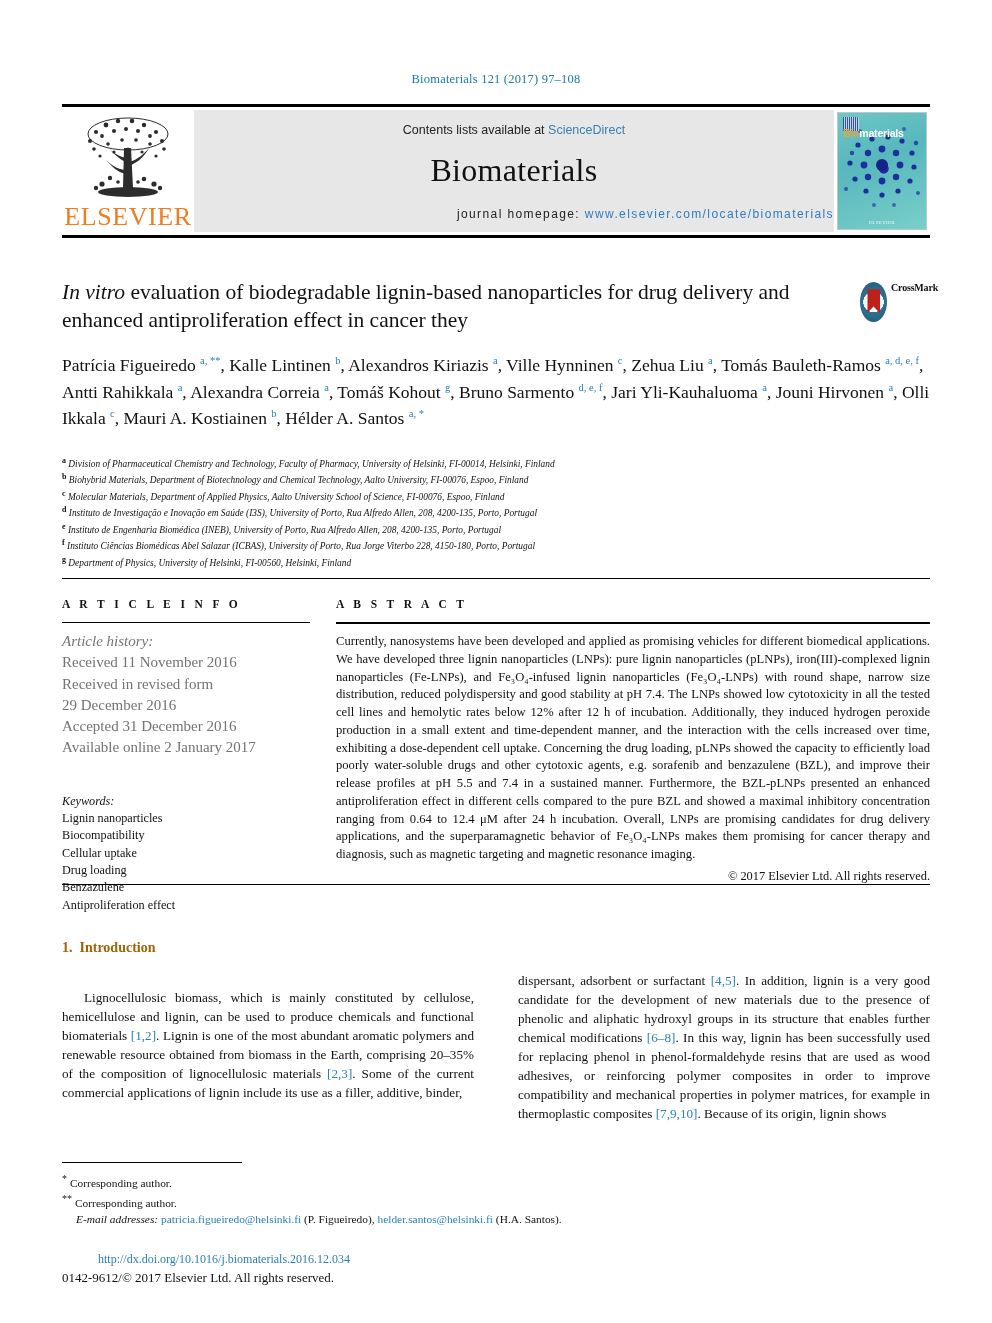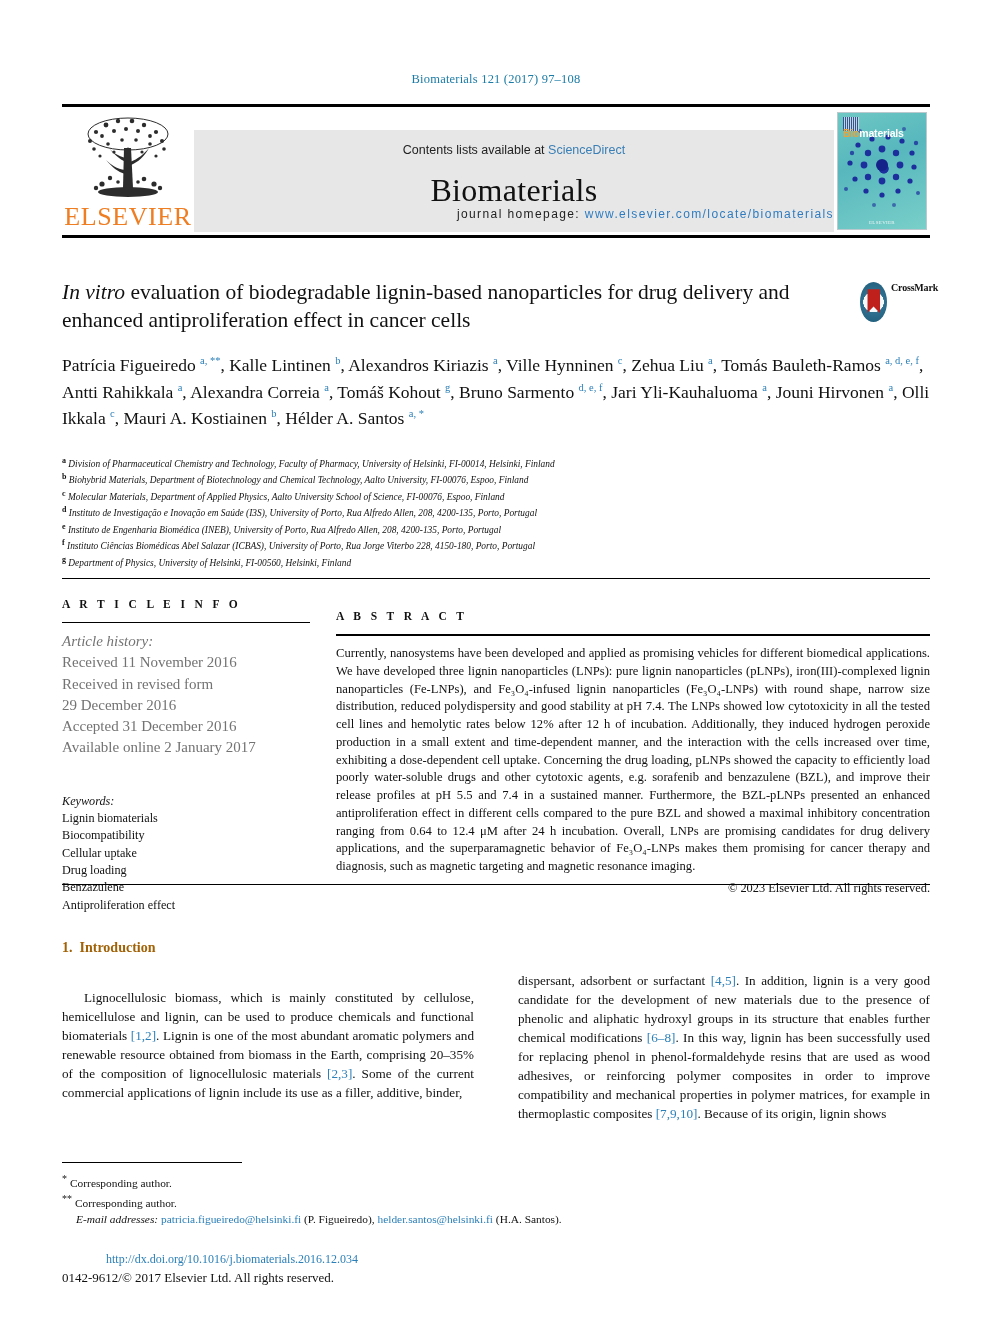--- a/index.html
+++ b/index.html
@@ -19,21 +19,21 @@
 
   
   .banner{position:absolute;left:62px;top:104px;width:868px;}
   .banner-rule{height:3px;background:#000;width:868px;}
   .banner-body{display:flex;height:122px;margin-top:3px;}
   .logo-cell{width:132px;flex:0 0 132px;background:#fff;display:flex;
     flex-direction:column;align-items:center;justify-content:flex-end;padding-bottom:2px;}
   .tree{width:108px;height:92px;display:block;}
   .elsevier-word{font-family:"Liberation Serif",serif;font-size:26px;color:#ef7d22;
     letter-spacing:.6px;line-height:1;font-weight:400;}
-  .grey-cell{flex:1;background:#e7e7e7;position:relative;margin-top:20px;}
+  .grey-cell{flex:1;background:#e7e7e7;position:relative;}
   .contents-line{position:absolute;top:13px;left:0;width:100%;text-align:center;
     font-family:"Liberation Sans",sans-serif;font-size:12.5px;color:#222;}
   .contents-line .sd{color:#3a7fb5;}
   .journal-title{position:absolute;top:42px;left:0;width:100%;text-align:center;
     font-family:"Liberation Serif",serif;font-size:32px;color:#111;letter-spacing:.3px;}
   .homepage{position:absolute;bottom:11px;left:0;width:100%;text-align:right;
     font-family:"Liberation Sans",sans-serif;font-size:12px;letter-spacing:1.4px;color:#222;}
   .homepage .url{color:#2f7cc0;}
   .cover-cell{width:96px;flex:0 0 96px;background:#fff;display:flex;align-items:center;justify-content:center;}
   .cover{width:88px;height:116px;position:relative;overflow:hidden;border:1px solid #b9c9cd;}
@@ -73,21 +73,21 @@
 
   
   .affils{position:absolute;left:62px;top:455px;width:868px;}
   .affil{font-family:"Liberation Serif",serif;font-style:italic;font-size:9.4px;
     line-height:1.52;color:#111;}
   .affil .mk{font-style:normal;font-weight:bold;font-size:8px;vertical-align:super;}
 
   
   .rule-top{position:absolute;left:62px;top:578px;width:868px;height:1px;background:#000;}
   .info-col{position:absolute;left:62px;top:598px;width:248px;}
-  .abs-col{position:absolute;left:336px;top:598px;width:594px;margin-top:12px;}
+  .abs-col{position:absolute;left:336px;top:598px;width:594px;}
   .sechead{font-family:"Liberation Serif",serif;font-size:11.5px;font-weight:bold;
     letter-spacing:3.4px;color:#111;}
   .thinrule{height:1px;background:#000;margin-top:12px;}
   .thinrule2{height:2px;background:#000;margin-top:12px;}
   .hist{margin-top:8px;font-family:"Liberation Serif",serif;font-size:15px;line-height:1.42;color:#737373;}
   .hist .lbl{font-style:italic;}
   .kw{margin-top:34px;font-family:"Liberation Serif",serif;font-size:12.2px;line-height:1.42;color:#111;}
   .kw .lbl{font-style:italic;}
   .abstract{margin-top:9px;font-family:"Liberation Serif",serif;font-size:12.6px;
     line-height:1.41;text-align:justify;color:#111;}
@@ -104,21 +104,21 @@
   .indent{text-indent:22px;}
   .ref{color:#2b7fb8;}
 
   
   .fnrule{position:absolute;left:62px;top:1162px;width:180px;height:1px;background:#000;}
   .footnotes{position:absolute;left:62px;top:1172px;width:700px;
     font-family:"Liberation Serif",serif;font-size:11.4px;line-height:1.48;color:#111;}
   .footnotes .star{font-size:10px;vertical-align:super;margin-right:3px;}
   .footnotes .em{font-style:italic;}
   .mail{color:#2b7fb8;}
-  .doi{position:absolute;left:58px;top:1252px;font-family:"Liberation Serif",serif;
+  .doi{position:absolute;left:50px;top:1252px;font-family:"Liberation Serif",serif;
     font-size:12px;color:#2b7fb8;padding-left:48px;}
   .issn{position:absolute;left:62px;top:1270px;font-family:"Liberation Serif",serif;
     font-size:13px;color:#111;}
 </style>
 </head>
 <body>
 
 <div class="page">
 
   <div class="runhead">Biomaterials 121 (2017) 97–108</div>
@@ -228,21 +228,21 @@
             <span class="bi">Bio</span><span class="mat">materials</span>
           </div>
           <div class="cover-foot">ELSEVIER</div>
         </div>
       </div>
     </div>
     <div class="banner-rule2"></div>
   </div>
 
   <div class="titleblock">
-    <div class="art-title"><span class="it">In vitro</span><span> evaluation of biodegradable lignin-based nanoparticles for drug delivery and enhanced antiproliferation effect in cancer cells</span></div>
+    <div class="art-title"><span class="it">In vitro</span><span> evaluation of biodegradable lignin-based nanoparticles for drug delivery and enhanced antiproliferation effect in cancer they</span></div>
   </div>
   <div class="crossmark">
     <div class="cm-badge"></div>
     <div class="cm-text">CrossMark</div>
   </div>
 
   <div class="authors">Patrícia Figueiredo <sup>a, **</sup>, Kalle Lintinen <sup>b</sup>, Alexandros Kiriazis <sup>a</sup>, Ville Hynninen <sup>c</sup>, Zehua Liu <sup>a</sup>, Tomás Bauleth-Ramos <sup>a, d, e, f</sup>, Antti Rahikkala <sup>a</sup>, Alexandra Correia <sup>a</sup>, Tomáš Kohout <sup>g</sup>, Bruno Sarmento <sup>d, e, f</sup>, Jari Yli-Kauhaluoma <sup>a</sup>, Jouni Hirvonen <sup>a</sup>, Olli Ikkala <sup>c</sup>, Mauri A. Kostiainen <sup>b</sup>, Hélder A. Santos <sup>a, *</sup></div>
 
   <div class="affils">
       <div class="affil"><span class="mk">a</span><span> Division of Pharmaceutical Chemistry and Technology, Faculty of Pharmacy, University of Helsinki, FI-00014, Helsinki, Finland</span></div>
@@ -265,35 +265,35 @@
           <div>Received 11 November 2016</div>
           <div>Received in revised form</div>
           <div>29 December 2016</div>
           <div>Accepted 31 December 2016</div>
           <div>Available online 2 January 2017</div>
         </div>
     </div>
     <div class="kw">
       <div class="lbl">Keywords:</div>
       <div>
-          <div>Lignin biomaterials</div>
+          <div>Lignin nanoparticles</div>
           <div>Biocompatibility</div>
           <div>Cellular uptake</div>
           <div>Drug loading</div>
           <div>Benzazulene</div>
           <div>Antiproliferation effect</div>
         </div>
     </div>
   </div>
 
   <div class="abs-col">
     <div class="sechead">A B S T R A C T</div>
     <div class="thinrule2"></div>
     <div class="abstract">Currently, nanosystems have been developed and applied as promising vehicles for different biomedical applications. We have developed three lignin nanoparticles (LNPs): pure lignin nanoparticles (pLNPs), iron(III)-complexed lignin nanoparticles (Fe-LNPs), and Fe₃O₄-infused lignin nanoparticles (Fe₃O₄-LNPs) with round shape, narrow size distribution, reduced polydispersity and good stability at pH 7.4. The LNPs showed low cytotoxicity in all the tested cell lines and hemolytic rates below 12% after 12 h of incubation. Additionally, they induced hydrogen peroxide production in a small extent and time-dependent manner, and the interaction with the cells increased over time, exhibiting a dose-dependent cell uptake. Concerning the drug loading, pLNPs showed the capacity to efficiently load poorly water-soluble drugs and other cytotoxic agents, e.g. sorafenib and benzazulene (BZL), and improve their release profiles at pH 5.5 and 7.4 in a sustained manner. Furthermore, the BZL-pLNPs presented an enhanced antiproliferation effect in different cells compared to the pure BZL and showed a maximal inhibitory concentration ranging from 0.64 to 12.4 μM after 24 h incubation. Overall, LNPs are promising candidates for drug delivery applications, and the superparamagnetic behavior of Fe₃O₄-LNPs makes them promising for cancer therapy and diagnosis, such as magnetic targeting and magnetic resonance imaging.</div>
-    <div class="copyline">© 2023 Elsevier Ltd. All rights reserved.</div>
+    <div class="copyline">© 2017 Elsevier Ltd. All rights reserved.</div>
   </div>
 
   <div class="rule-bot"></div>
 
   <div class="intro-head">
     <span>1.</span>&nbsp;&nbsp;<span>Introduction</span>
   </div>
   <div class="col-l">
     <p class="btext indent"><span>Lignocellulosic biomass, which is mainly constituted by cellulose, hemicellulose and lignin, can be used to produce chemicals and functional biomaterials </span><span class="ref">[1,2]</span><span>. Lignin is one of the most abundant aromatic polymers and renewable resource obtained from biomass in the Earth, comprising 20–35% of the composition of lignocellulosic materials </span><span class="ref">[2,3]</span><span>. Some of the current commercial applications of lignin include its use as a filler, additive, binder,</span></p>
   </div>

